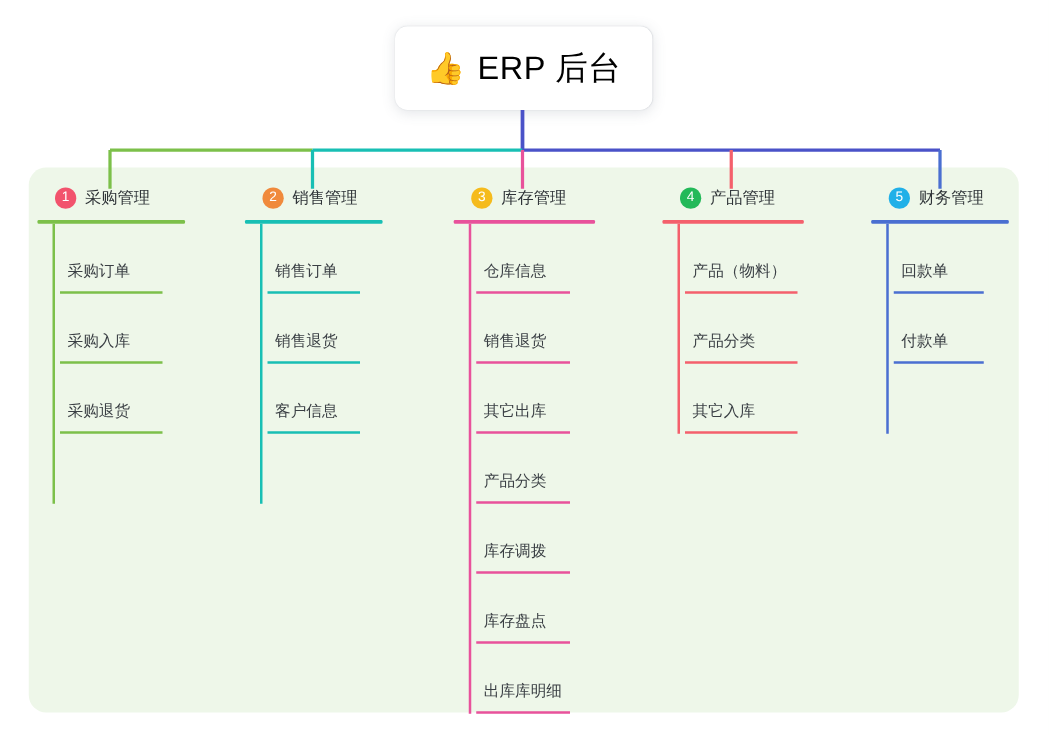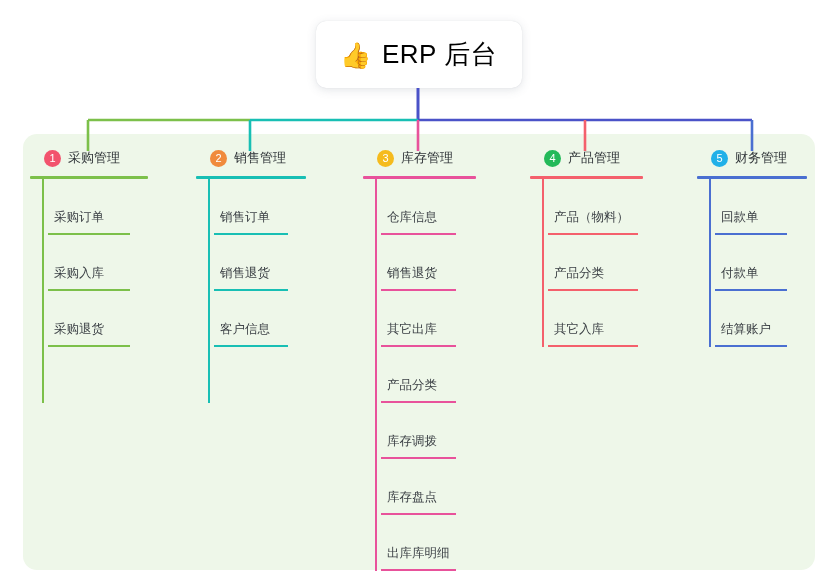--- a/index.html
+++ b/index.html
@@ -267,21 +267,17 @@
         <div class="leaves">
           <div class="trunk" style="background: rgb(74, 111, 209); height: 168px;"></div>
           <div class="leaf">
             <span class="leaf-label">回款单</span>
             <div class="leaf-rule" style="background: rgb(74, 111, 209); width: 72px;"></div>
           </div>
           <div class="leaf">
             <span class="leaf-label">付款单</span>
             <div class="leaf-rule" style="background: rgb(74, 111, 209); width: 72px;"></div>
           </div>
-          <div class="leaf">
-            <span class="leaf-label">结算账户</span>
-            <div class="leaf-rule" style="background: rgb(74, 111, 209); width: 72px;"></div>
-          </div>
         </div>
       </div>
     </div>
 
 </div>
 
 </body></html>

